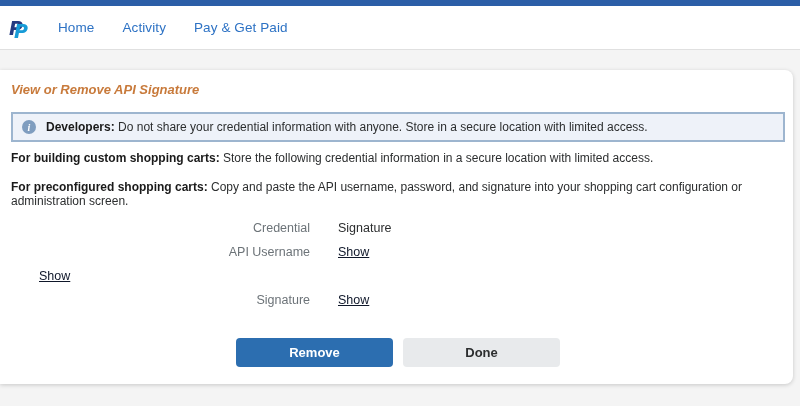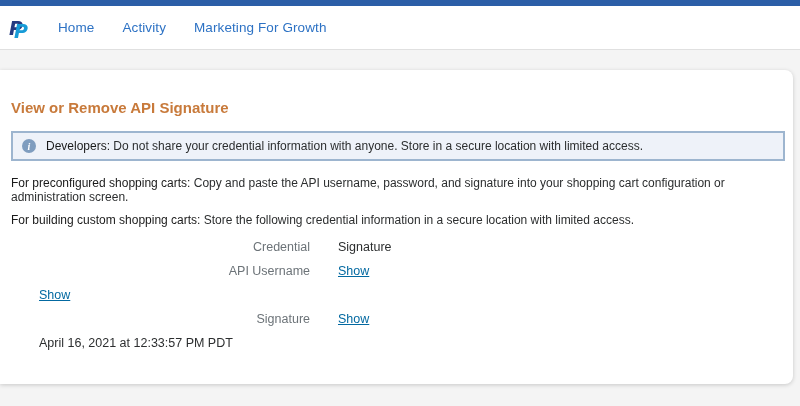--- a/index.html
+++ b/index.html
@@ -27,56 +27,57 @@
   .card {
     margin-top: 20px;
     width: 793px; height: 314px;
     background: #ffffff;
     border-radius: 0 8px 8px 0;
     box-shadow: 0 1px 4px rgba(0,0,0,.18);
     padding: 12px 8px 0 11px;
     position: relative;
   }
   .page-title {
-    font-size: 15px; font-weight: bold; color: #c87a3b;
-    margin-top: 17px;
+    font-size: 13px; font-weight: bold; color: #c87a3b;
+    margin-top: 0;
+    font-style: italic;
   }
   .alert {
     margin-top: 15px;
     width: 774px; height: 30px;
     background: #eef2f9;
     border: 2px solid #9db5cf;
     display: flex; align-items: center;
     padding-left: 9px;
   }
   .info-icon {
     width: 14px; height: 14px; border-radius: 50%;
     background: #7f9dbf; color: #ffffff;
     font-size: 10px; font-weight: bold; font-style: italic;
     display: flex; align-items: center; justify-content: center;
     margin-right: 10px; flex: 0 0 auto;
     font-family: "Liberation Serif", serif;
   }
   .alert-text, .para { font-size: 12px; color: #2c2e2f; }
-  .lead { font-weight: normal; color: #1a1a1a; }
+  .lead { font-weight: bold; color: #1a1a1a; }
   .para-1 { margin-top: 15px; }
   .para-2 { margin-top: 9px; }
   
   .cred-table { margin-top: 13px; }
   .cred-row { display: flex; align-items: center; margin-bottom: 10px; }
   .cred-label {
     width: 299px; text-align: right;
     font-size: 12.5px; color: #6c7378; line-height: 14px;
   }
   .cred-value {
     margin-left: 28px; font-size: 12.5px; color: #2c2e2f; line-height: 14px;
   }
   .show-link {
     margin-left: 28px; font-size: 12.5px; line-height: 14px;
-    color: #0369a1; text-decoration: underline; cursor: pointer;
+    color: #0f172a; text-decoration: underline; cursor: pointer;
   }
   
   .actions {
     margin-top: 21px;
     display: flex; justify-content: center; gap: 10px;
   }
   .btn {
     width: 157px; height: 29px;
     border: none; border-radius: 4px;
     font-family: "Liberation Sans", sans-serif;
@@ -92,36 +93,36 @@
 <div class="top-strip"></div>
 
 <nav class="nav-bar">
   <svg class="logo" viewBox="0 0 26 28">
     <text x="1" y="21" font-family="DejaVu Sans, sans-serif" font-style="italic" font-weight="bold" font-size="19" fill="#253b80">P</text>
     <text x="6" y="24" font-family="DejaVu Sans, sans-serif" font-style="italic" font-weight="bold" font-size="19" fill="#179bd7">P</text>
   </svg>
   <ul class="nav-links">
     <li class="nav-link">Home</li>
     <li class="nav-link">Activity</li>
-    <li class="nav-link">Marketing For Growth</li>
+    <li class="nav-link">Pay &amp; Get Paid</li>
   </ul>
 </nav>
 
 <main class="card">
 
   <h1 class="page-title">View or Remove API Signature</h1>
 
   <div class="alert">
     <span class="info-icon">i</span>
     <span class="alert-text"><b class="lead">Developers:</b><span> Do not share your credential information with anyone. Store in a secure location with limited access.</span></span>
   </div>
 
+  <p class="para para-2"><b class="lead">For building custom shopping carts:</b><span> Store the following credential information in a secure location with limited access.</span></p>
+
   <p class="para para-1"><b class="lead">For preconfigured shopping carts:</b><span> Copy and paste the API username, password, and signature into your shopping cart configuration or administration screen.</span></p>
-
-  <p class="para para-2"><b class="lead">For building custom shopping carts:</b><span> Store the following credential information in a secure location with limited access.</span></p>
 
   <div class="cred-table">
 
     <div class="cred-row">
       <span class="cred-label">Credential</span>
       <span class="cred-value">Signature</span>
     </div>
 
     <div class="cred-row">
       <span class="cred-label">API Username</span>
@@ -131,19 +132,22 @@
     <div class="cred-row">
       <a class="show-link">Show</a>
     </div>
 
     <div class="cred-row">
       <span class="cred-label">Signature</span>
       <a class="show-link">Show</a>
     </div>
 
     <div class="cred-row">
-      <span class="cred-value">April 16, 2021 at 12:33:57 PM PDT</span>
     </div>
 
   </div>
 
+  <div class="actions">
+    <button class="btn btn-primary">Remove</button>
+    <button class="btn btn-secondary">Done</button>
+  </div>
 
 </main>
 
 </body></html>

